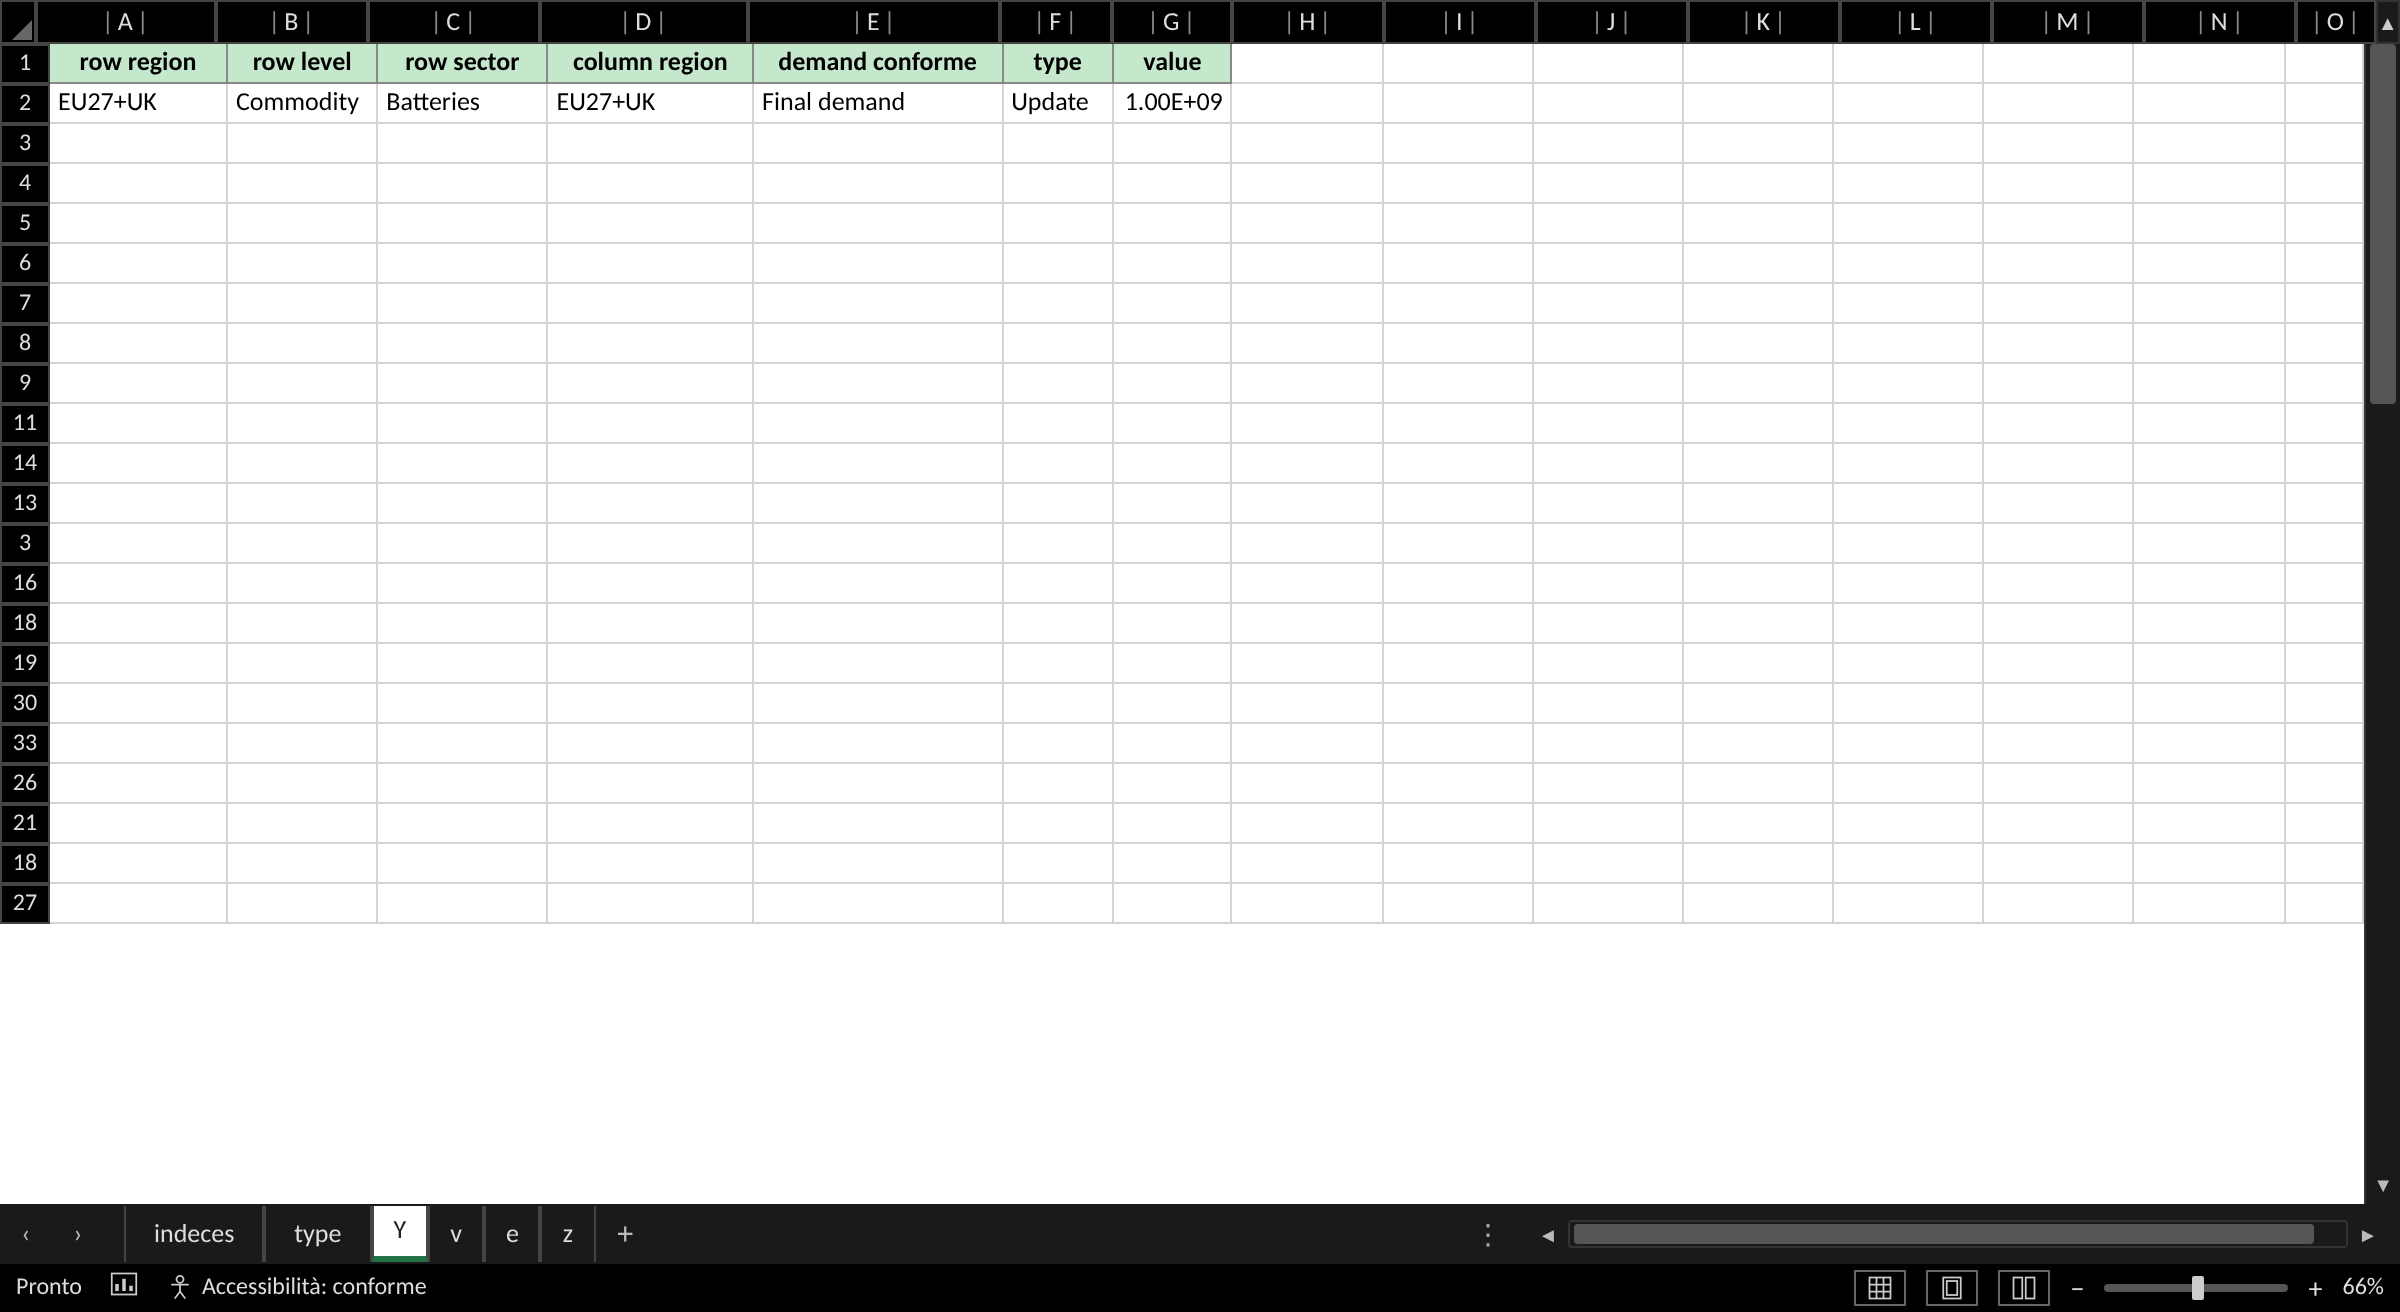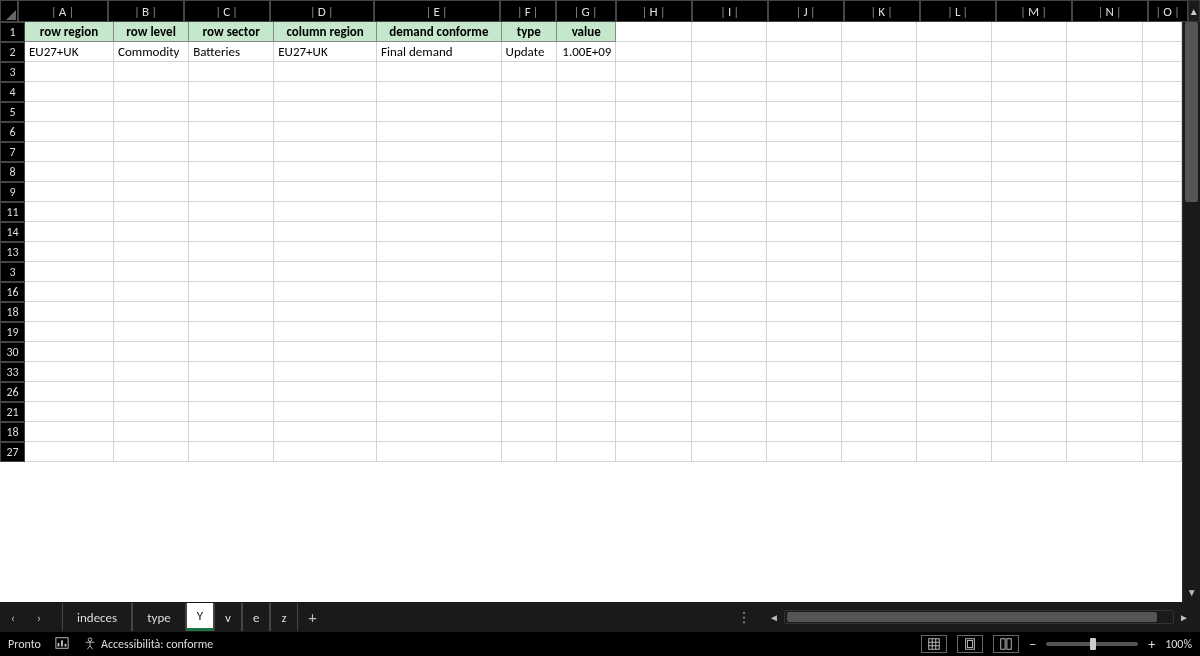--- a/index.html
+++ b/index.html
@@ -836,17 +836,17 @@
         <svg class="icon-svg" viewBox="0 0 16 16">
             <rect x="2" y="2" width="5" height="12" fill="none" stroke="#ccc"></rect>
             <rect x="9" y="2" width="5" height="12" fill="none" stroke="#ccc"></rect>
           </svg>
       </div>
       <span class="ptr" style="font-size:14px;"><span>−</span></span>
       <div class="zoom-slider">
           <div class="zthumb"></div>
         </div>
       <span class="ptr" style="font-size:14px;"><span>+</span></span>
-      <span class="ptr">100%</span>
+      <span class="ptr">66%</span>
     </div>
   </div>
 
 </div>
 
 </body></html>

